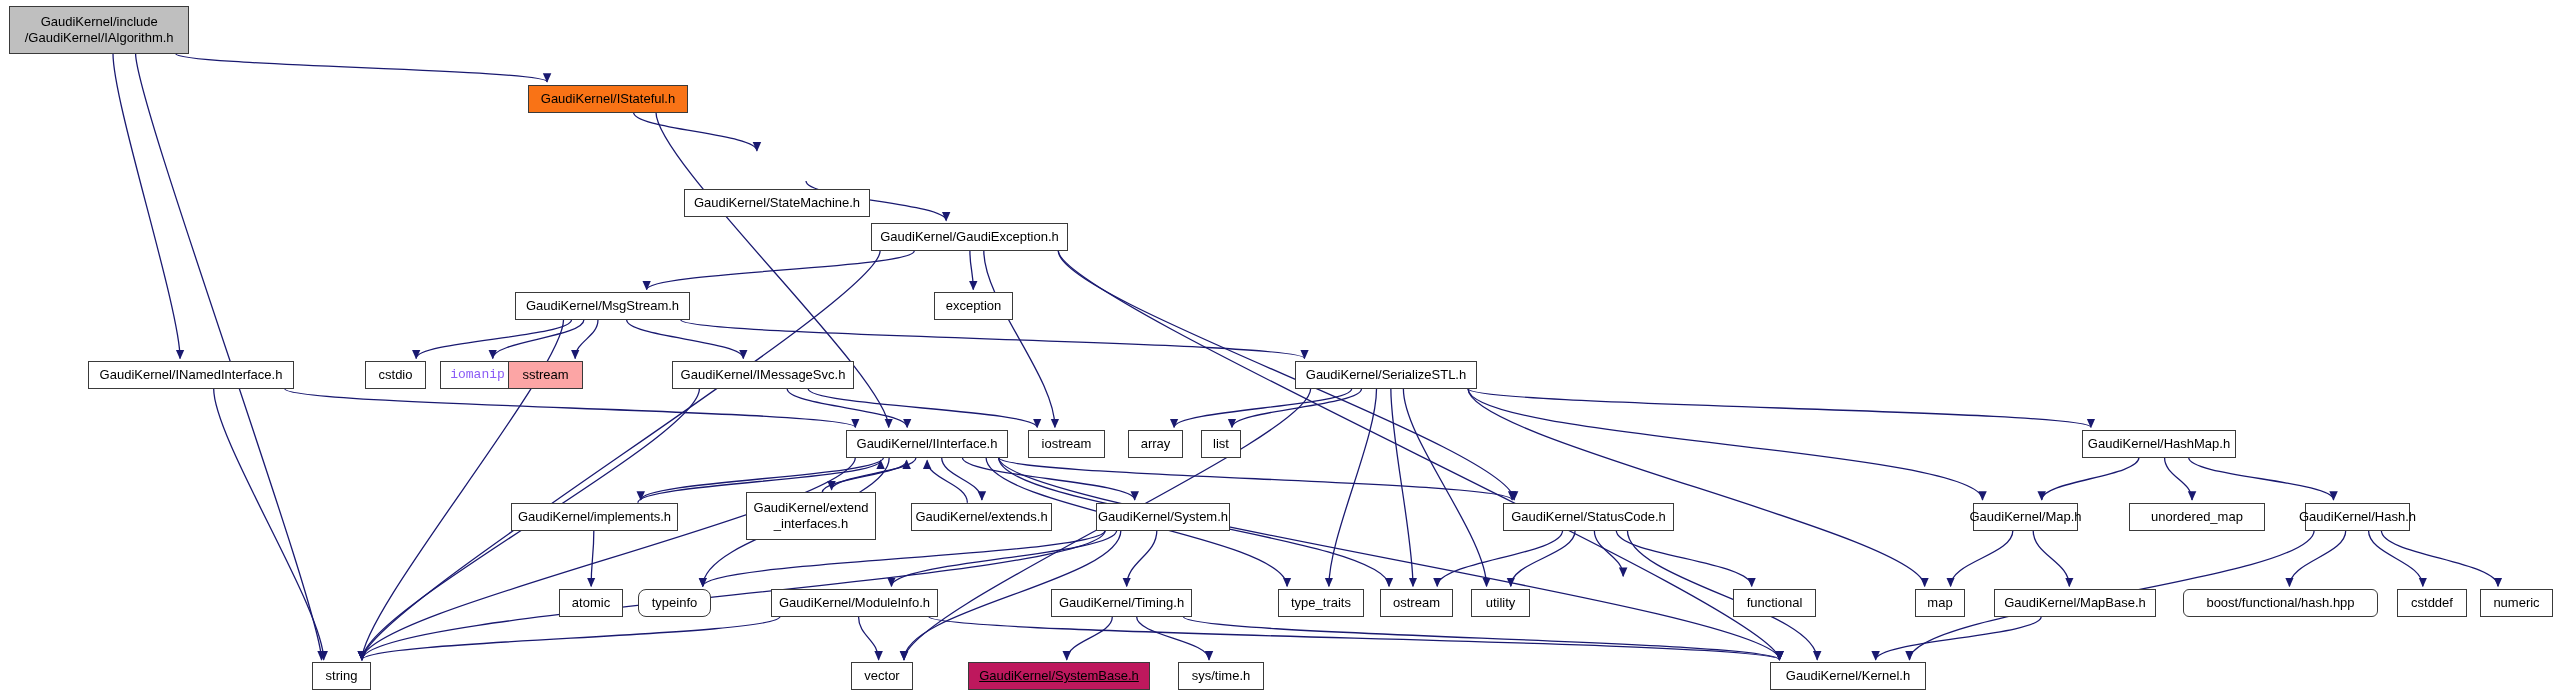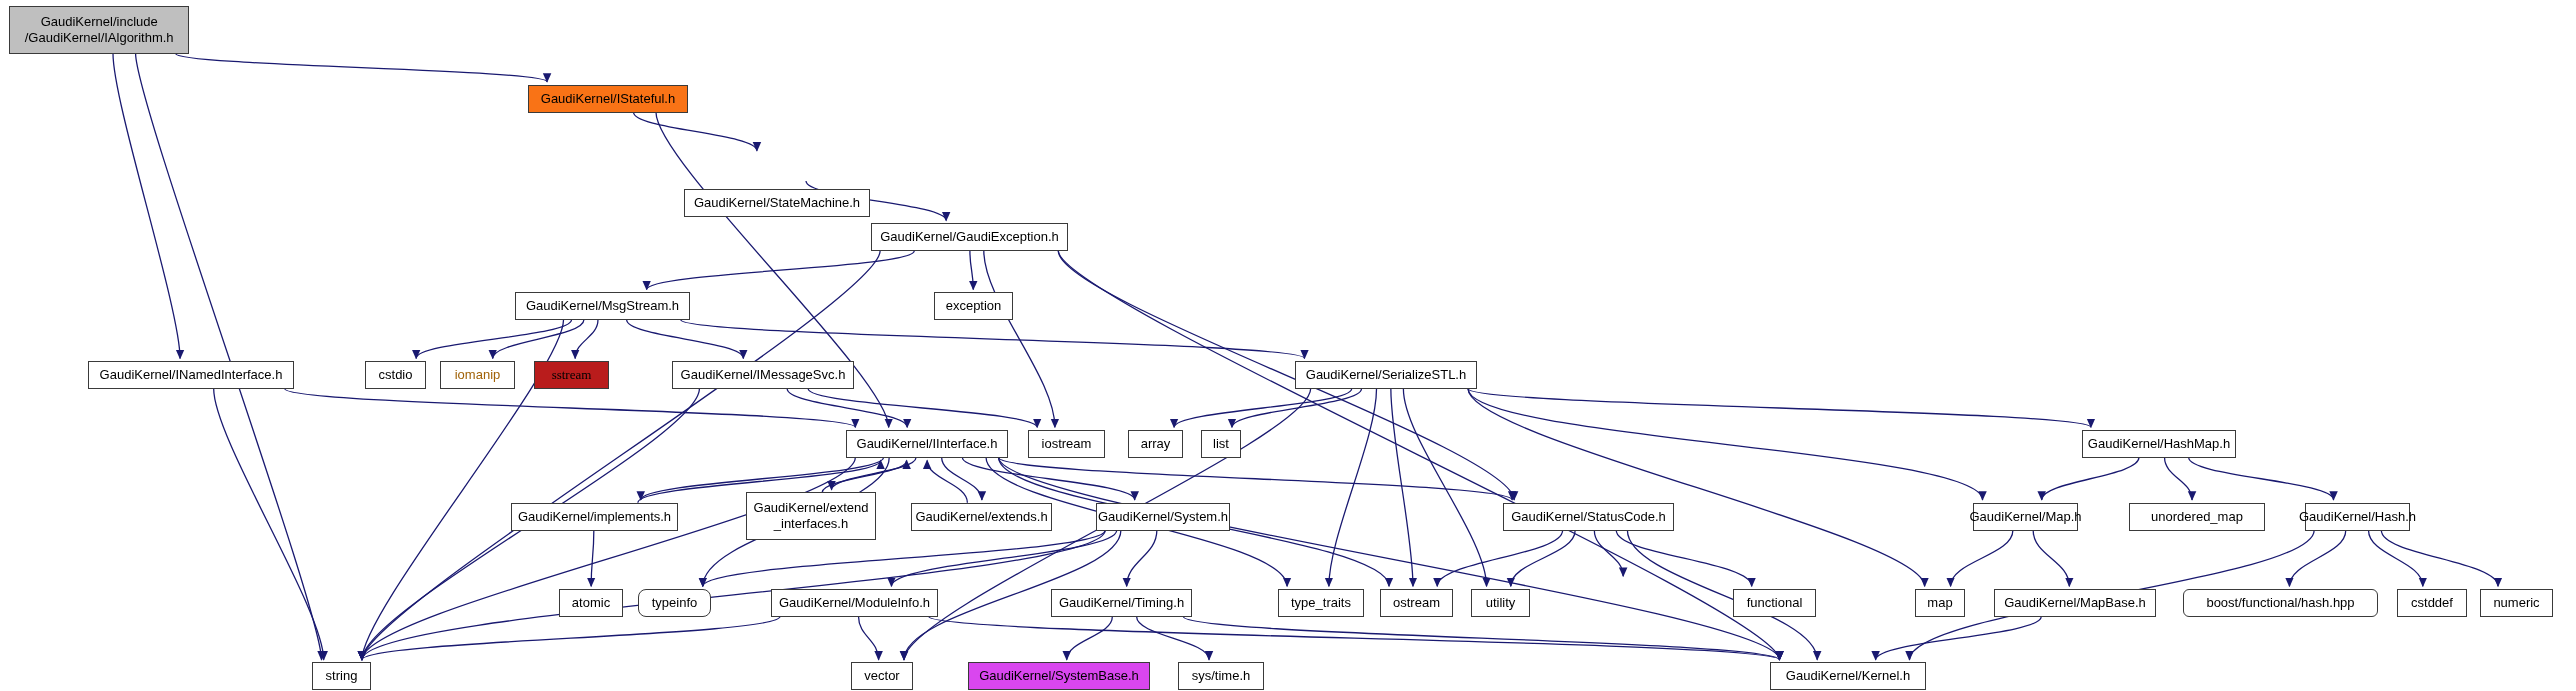--- a/index.html
+++ b/index.html
@@ -120,22 +120,22 @@
     </svg>
 <div class="node root" style="left: 9.2px; top: 5.5px; width: 180px; height: 48px; background: rgb(191, 191, 191); border-color: rgb(58, 58, 58); color: rgb(0, 0, 0);">GaudiKernel/include
 /GaudiKernel/IAlgorithm.h</div>
     <div class="node file" style="left: 528px; top: 85px; width: 160px; height: 27.6px; background: #f97316; border-color: rgb(58, 58, 58); color: rgb(0, 0, 0);">GaudiKernel/IStateful.h</div>
     <div class="node file" style="left: 684px; top: 153px; width: 186px; height: 27.6px; background: rgb(255, 255, 255); border-color: rgb(58, 58, 58); color: rgb(0, 0, 0); margin-top: 36px;">GaudiKernel/StateMachine.h</div>
     <div class="node file" style="left: 871px; top: 223px; width: 197px; height: 27.6px; background: rgb(255, 255, 255); border-color: rgb(58, 58, 58); color: rgb(0, 0, 0);">GaudiKernel/GaudiException.h</div>
     <div class="node file" style="left: 515px; top: 292px; width: 175px; height: 27.6px; background: rgb(255, 255, 255); border-color: rgb(58, 58, 58); color: rgb(0, 0, 0);">GaudiKernel/MsgStream.h</div>
     <div class="node" style="left: 934px; top: 292px; width: 79px; height: 27.6px; background: rgb(255, 255, 255); border-color: rgb(58, 58, 58); color: rgb(0, 0, 0);">exception</div>
     <div class="node file" style="left: 88px; top: 361px; width: 206px; height: 27.6px; background: rgb(255, 255, 255); border-color: rgb(58, 58, 58); color: rgb(0, 0, 0);">GaudiKernel/INamedInterface.h</div>
     <div class="node" style="left: 365px; top: 361px; width: 61px; height: 27.6px; background: rgb(255, 255, 255); border-color: rgb(58, 58, 58); color: rgb(0, 0, 0);">cstdio</div>
-    <div class="node" style="left: 440px; top: 361px; width: 75px; height: 27.6px; background: rgb(255, 255, 255); border-color: rgb(58, 58, 58); color: #a16207;">iomanip</div>
-    <div class="node" style="left: 534px; top: 361px; width: 75px; height: 27.6px; background: #b91c1c; border-color: rgb(58, 58, 58); color: rgb(0, 0, 0); font-family: Liberation Serif, serif;">sstream</div>
+    <div class="node" style="left: 440px; top: 361px; width: 75px; height: 27.6px; background: rgb(255, 255, 255); border-color: rgb(58, 58, 58); color: #8b5cf6; font-family: Liberation Mono, monospace;">iomanip</div>
+    <div class="node" style="left: 508px; top: 361px; width: 75px; height: 27.6px; background: #fca5a5; border-color: rgb(58, 58, 58); color: rgb(0, 0, 0);">sstream</div>
     <div class="node file" style="left: 672px; top: 361px; width: 182px; height: 27.6px; background: rgb(255, 255, 255); border-color: rgb(58, 58, 58); color: rgb(0, 0, 0);">GaudiKernel/IMessageSvc.h</div>
     <div class="node file" style="left: 1295px; top: 361px; width: 182px; height: 27.6px; background: rgb(255, 255, 255); border-color: rgb(58, 58, 58); color: rgb(0, 0, 0);">GaudiKernel/SerializeSTL.h</div>
     <div class="node file" style="left: 846px; top: 430px; width: 162px; height: 27.6px; background: rgb(255, 255, 255); border-color: rgb(58, 58, 58); color: rgb(0, 0, 0);">GaudiKernel/IInterface.h</div>
     <div class="node" style="left: 1028px; top: 430px; width: 77px; height: 27.6px; background: rgb(255, 255, 255); border-color: rgb(58, 58, 58); color: rgb(0, 0, 0);">iostream</div>
     <div class="node" style="left: 1128px; top: 430px; width: 55px; height: 27.6px; background: rgb(255, 255, 255); border-color: rgb(58, 58, 58); color: rgb(0, 0, 0);">array</div>
     <div class="node" style="left: 1201px; top: 430px; width: 40px; height: 27.6px; background: rgb(255, 255, 255); border-color: rgb(58, 58, 58); color: rgb(0, 0, 0);">list</div>
     <div class="node file" style="left: 2082px; top: 430px; width: 154px; height: 27.6px; background: rgb(255, 255, 255); border-color: rgb(58, 58, 58); color: rgb(0, 0, 0);">GaudiKernel/HashMap.h</div>
     <div class="node file" style="left: 511px; top: 503px; width: 167px; height: 27.6px; background: rgb(255, 255, 255); border-color: rgb(58, 58, 58); color: rgb(0, 0, 0);">GaudiKernel/implements.h</div>
     <div class="node file" style="left: 746px; top: 492px; width: 130px; height: 48px; background: rgb(255, 255, 255); border-color: rgb(58, 58, 58); color: rgb(0, 0, 0);">GaudiKernel/extend
 _interfaces.h</div>
@@ -153,17 +153,17 @@
     <div class="node" style="left: 1380px; top: 589px; width: 73px; height: 27.6px; background: rgb(255, 255, 255); border-color: rgb(58, 58, 58); color: rgb(0, 0, 0);">ostream</div>
     <div class="node" style="left: 1471px; top: 589px; width: 59px; height: 27.6px; background: rgb(255, 255, 255); border-color: rgb(58, 58, 58); color: rgb(0, 0, 0);">utility</div>
     <div class="node" style="left: 1733px; top: 589px; width: 83px; height: 27.6px; background: rgb(255, 255, 255); border-color: rgb(58, 58, 58); color: rgb(0, 0, 0);">functional</div>
     <div class="node" style="left: 1915px; top: 589px; width: 50px; height: 27.6px; background: rgb(255, 255, 255); border-color: rgb(58, 58, 58); color: rgb(0, 0, 0);">map</div>
     <div class="node file" style="left: 1994px; top: 589px; width: 162px; height: 27.6px; background: rgb(255, 255, 255); border-color: rgb(58, 58, 58); color: rgb(0, 0, 0);">GaudiKernel/MapBase.h</div>
     <div class="node" style="left: 2183px; top: 589px; width: 195px; height: 27.6px; background: rgb(255, 255, 255); border-color: rgb(58, 58, 58); color: rgb(0, 0, 0); border-radius: 6px;">boost/functional/hash.hpp</div>
     <div class="node" style="left: 2397px; top: 589px; width: 70px; height: 27.6px; background: rgb(255, 255, 255); border-color: rgb(58, 58, 58); color: rgb(0, 0, 0);">cstddef</div>
     <div class="node" style="left: 2480px; top: 589px; width: 73px; height: 27.6px; background: rgb(255, 255, 255); border-color: rgb(58, 58, 58); color: rgb(0, 0, 0); text-align: right;">numeric</div>
     <div class="node" style="left: 312px; top: 662px; width: 59px; height: 27.6px; background: rgb(255, 255, 255); border-color: rgb(58, 58, 58); color: rgb(0, 0, 0);">string</div>
     <div class="node" style="left: 851px; top: 662px; width: 62px; height: 27.6px; background: rgb(255, 255, 255); border-color: rgb(58, 58, 58); color: rgb(0, 0, 0);">vector</div>
-    <div class="node file" style="left: 968px; top: 662px; width: 182px; height: 27.6px; background: #d946ef; border-color: rgb(58, 58, 58); color: rgb(0, 0, 0);">GaudiKernel/SystemBase.h</div>
+    <div class="node file" style="left: 968px; top: 662px; width: 182px; height: 27.6px; background: #be185d; border-color: rgb(58, 58, 58); color: rgb(0, 0, 0); text-decoration: underline;">GaudiKernel/SystemBase.h</div>
     <div class="node" style="left: 1178px; top: 662px; width: 86px; height: 27.6px; background: rgb(255, 255, 255); border-color: rgb(58, 58, 58); color: rgb(0, 0, 0);">sys/time.h</div>
     <div class="node file" style="left: 1770px; top: 662px; width: 156px; height: 27.6px; background: rgb(255, 255, 255); border-color: rgb(58, 58, 58); color: rgb(0, 0, 0);">GaudiKernel/Kernel.h</div>
   </div>
 
 
 </body></html>

